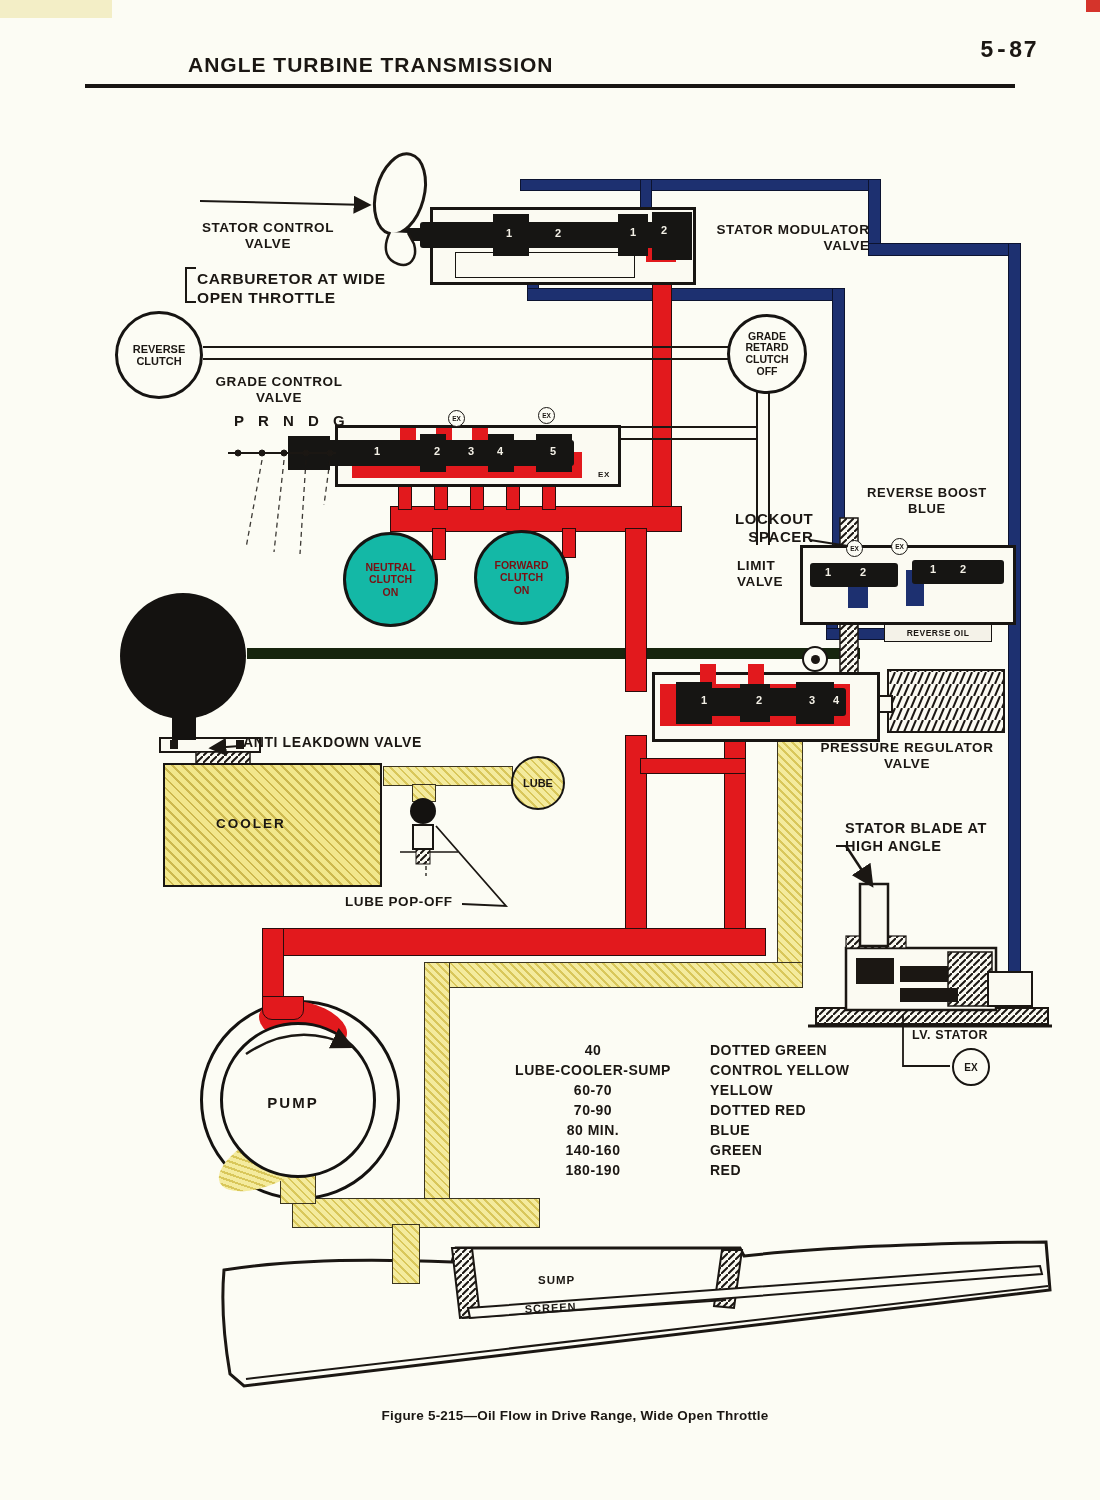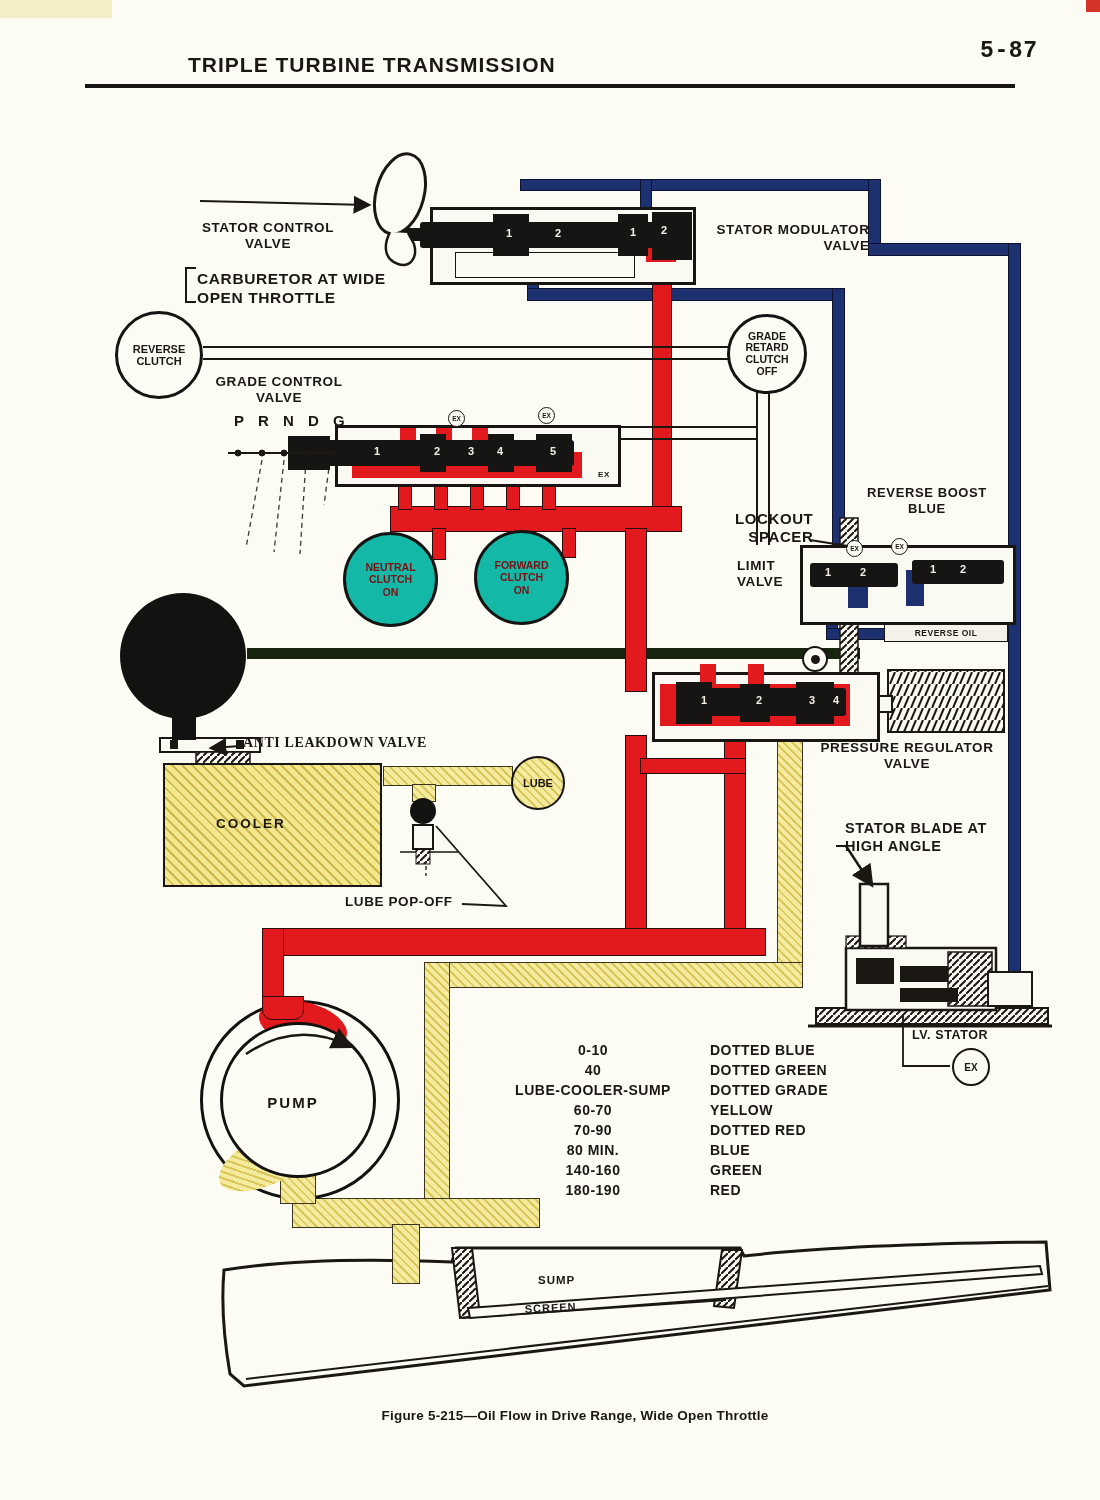--- a/index.html
+++ b/index.html
@@ -39,21 +39,21 @@
   .lstyle{margin-left:22px;text-align:left;}
 </style>
 </head>
 <body>
 
 <div id="page">
 
   <div class="a" style="left:0;top:0;width:112px;height:18px;background:#f3eec6;"></div>
   <div class="a" style="left:1086px;top:0;width:14px;height:12px;background:#d5342b;"></div>
 
-  <div class="lbl left" style="left:188px;top:52px;font-size:21px;letter-spacing:1px;">TRIPLE TURBINE TRANSMISSION</div>
+  <div class="lbl left" style="left:188px;top:52px;font-size:21px;letter-spacing:1px;">ANGLE TURBINE TRANSMISSION</div>
   <div class="lbl left" style="left:980px;top:37px;font-size:23px;font-family:Liberation Mono, monospace;">5-87</div>
   <div class="a" style="left:85px;top:84px;width:930px;height:4px;background:#181512;z-index:10;"></div>
 
   <div class="pipe pblk" style="left:247px;top:648px;width:613px;height:11px;"></div>
 
   <div class="pipe pblue" style="left:520px;top:179px;width:360px;height:12px;"></div>
   <div class="pipe pblue" style="left:868px;top:179px;width:13px;height:76px;"></div>
   <div class="pipe pblue" style="left:868px;top:243px;width:153px;height:13px;"></div>
   <div class="pipe pblue" style="left:1008px;top:243px;width:13px;height:770px;"></div>
   <div class="pipe pblue" style="left:640px;top:179px;width:12px;height:48px;"></div>
@@ -232,21 +232,21 @@
 
   <div class="a" style="left:410px;top:798px;width:26px;height:26px;border-radius:50%;background:#141210;z-index:8;"></div>
   <div class="a" style="left:412px;top:824px;width:22px;height:26px;border:2px solid #181512;background:#fbfaf2;z-index:8;box-sizing:border-box;"></div>
 
   <div class="a" style="left:200px;top:1000px;width:200px;height:200px;border-radius:50%;border:3px solid #141210;background:#fcfcf4;z-index:5;box-sizing:border-box;"></div>
   <div class="a" style="left:258px;top:1002px;width:90px;height:46px;border-radius:50%;background:#e2191d;transform:rotate(14deg);z-index:6;"></div>
   <div class="a" style="left:214px;top:1132px;width:118px;height:50px;border-radius:50%;background:repeating-linear-gradient(45deg,#f4eb9e 0 4px,#d9c75b 4px 6px);transform:rotate(-26deg);z-index:6;"></div>
   <div class="a" style="left:220px;top:1022px;width:156px;height:156px;border-radius:50%;border:3px solid #141210;background:#fcfcf4;z-index:7;box-sizing:border-box;"></div>
   <div class="pipe pred" style="left:262px;top:996px;width:42px;height:24px;z-index:6;border-radius:0 0 10px 10px;"></div>
 
-  <div class="a" style="left:884px;top:624px;width:124px;height:18px;background:#f4f2e8;border:1.5px solid #181512;z-index:8;display:flex;align-items:center;justify-content:center;box-sizing:border-box;">
+  <div class="a" style="left:884px;top:624px;width:108px;height:18px;background:#f4f2e8;border:1.5px solid #181512;z-index:8;display:flex;align-items:center;justify-content:center;box-sizing:border-box;">
     <span class="lbl" style="position:static;font-size:8.5px;letter-spacing:.5px;">REVERSE OIL</span>
   </div>
 
   <div class="exc" style="left:448px;top:410px;width:17px;height:17px;font-size:6.5px;">EX</div>
   <div class="exc" style="left:538px;top:407px;width:17px;height:17px;font-size:6.5px;">EX</div>
   <div class="exc" style="left:846px;top:540px;width:17px;height:17px;font-size:6.5px;">EX</div>
   <div class="exc" style="left:891px;top:538px;width:17px;height:17px;font-size:6.5px;">EX</div>
   <div class="lbl" style="left:598px;top:470px;font-size:8px;">EX</div>
   <div class="exc" style="left:952px;top:1048px;width:38px;height:38px;font-size:10px;border-width:2.5px;">EX</div>
 
@@ -308,41 +308,37 @@
 VALVE</div>
   <div class="lbl left" style="left:234px;top:412px;font-size:15px;letter-spacing:5px;">P R N D G</div>
   <div class="lbl left" style="left:735px;top:510px;font-size:15px;text-align:right;">LOCKOUT
 SPACER</div>
   <div class="lbl left" style="left:737px;top:558px;font-size:13.5px;">LIMIT
 VALVE</div>
   <div class="lbl ctr" style="left:927px;top:485px;font-size:13px;">REVERSE BOOST
 BLUE</div>
   <div class="lbl ctr" style="left:907px;top:740px;font-size:13.5px;">PRESSURE REGULATOR
 VALVE</div>
-  <div class="lbl left" style="left:243px;top:734px;font-size:14px;font-family:Liberation Serif, serif;">ANTI LEAKDOWN VALVE</div>
+  <div class="lbl left" style="left:243px;top:734px;font-size:14px;">ANTI LEAKDOWN VALVE</div>
   <div class="lbl left" style="left:216px;top:816px;font-size:13.5px;letter-spacing:2px;">COOLER</div>
   <div class="lbl left" style="left:345px;top:894px;font-size:13.5px;">LUBE POP-OFF</div>
   <div class="lbl left" style="left:845px;top:820px;font-size:14.5px;">STATOR BLADE AT
 HIGH ANGLE</div>
   <div class="lbl left" style="left:912px;top:1028px;font-size:12.5px;">LV. STATOR</div>
   <div class="lbl ctr" style="left:293px;top:1094px;font-size:15px;letter-spacing:2px;">PUMP</div>
   <div class="lbl ctr" style="left:575px;top:1408px;font-size:13.5px;letter-spacing:.2px;">Figure 5-215—Oil Flow in Drive Range, Wide Open Throttle</div>
 
   <div class="legend">
     <div class="lrow">
-        <span class="lrange">0-10</span>
-        <span class="lstyle">DOTTED BLUE</span>
-      </div>
-    <div class="lrow">
         <span class="lrange">40</span>
         <span class="lstyle">DOTTED GREEN</span>
       </div>
     <div class="lrow">
         <span class="lrange">LUBE-COOLER-SUMP</span>
-        <span class="lstyle">DOTTED GRADE</span>
+        <span class="lstyle">CONTROL YELLOW</span>
       </div>
     <div class="lrow">
         <span class="lrange">60-70</span>
         <span class="lstyle">YELLOW</span>
       </div>
     <div class="lrow">
         <span class="lrange">70-90</span>
         <span class="lstyle">DOTTED RED</span>
       </div>
     <div class="lrow">

